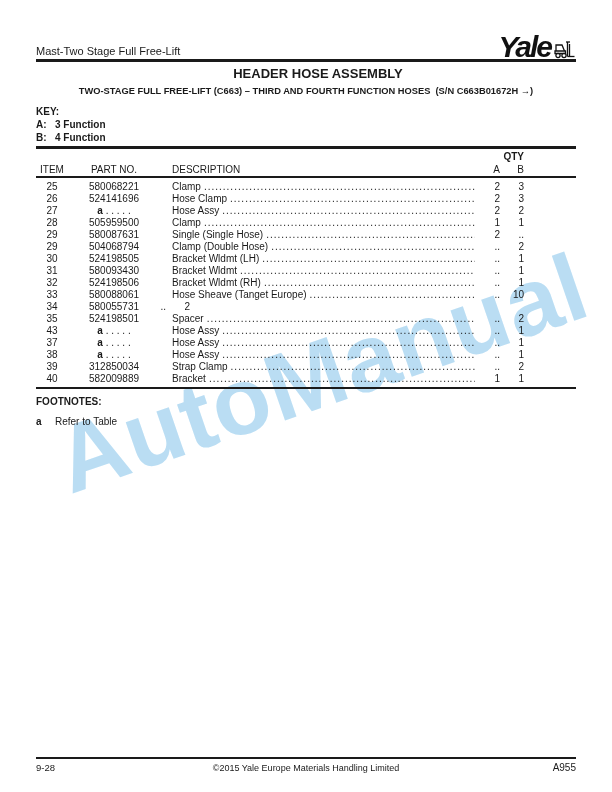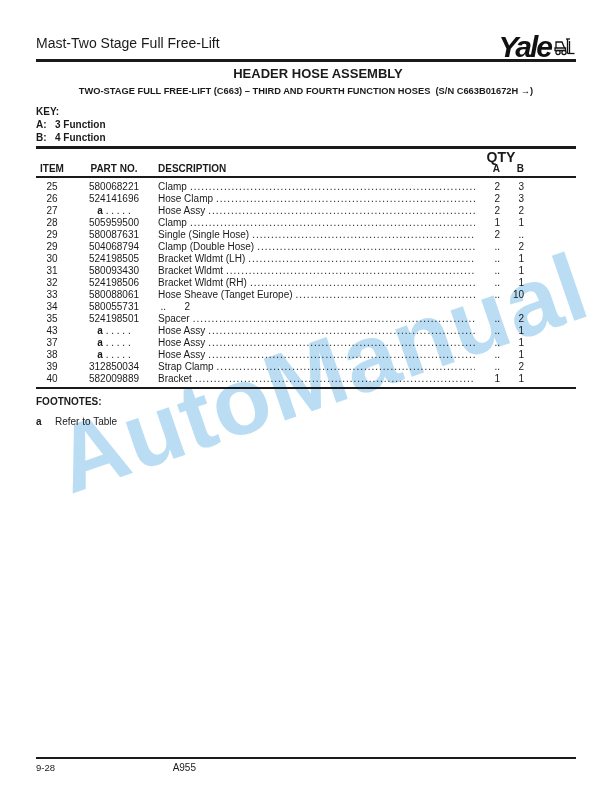--- a/index.html
+++ b/index.html
@@ -17,22 +17,22 @@
     transform:rotate(-19deg); transform-origin:0 50%;
     letter-spacing:1px; pointer-events:none;
   }
   .content { position:absolute; inset:0; z-index:1; }
 
   
   .doc-header {
     position:absolute; top:0; left:36px; right:36px; height:59px;
     display:flex; justify-content:space-between; align-items:flex-end;
   }
-  .doc-header-left { font-size:14px; padding-bottom:8px; }
-  .logo { display:flex; align-items:flex-start; }
+  .doc-header-left { font-size:11px; padding-bottom:2px; }
+  .logo { display:flex; align-items:flex-end; }
   .logo-text {
     font-size:30px; font-weight:bold; font-style:italic;
     letter-spacing:-2px; line-height:.85; color:#111;
   }
   .forklift { margin-left:2px; margin-bottom:-2px; }
   .rule { background:#1a1a1a; }
   .rule-header { position:absolute; top:59px; left:36px; right:36px; height:2.5px; }
 
   
   .title    { position:absolute; top:66px; left:0; right:0; text-align:center; font-size:13px; font-weight:bold;padding-left:24px; }
@@ -43,27 +43,27 @@
   .key-label { line-height:13px; }
   .key-item  { line-height:13px; display:flex; }
   .key-code  { width:19px; }
 
   
   .table { position:absolute; top:146px; left:36px; width:540px; }
   .rule-thick { height:2.5px; }
   .rule-mid   { height:2px; }
   .qty-row { display:flex; padding-right:52px; height:13px; line-height:14px; margin-top:1px; }
   .qty-spacer { flex:1; }
-  .qty-label { width:46px; text-align:center; font-weight:bold; font-size:14px; }
+  .qty-label { width:46px; text-align:right; font-weight:bold; font-size:10px; }
   .trow { display:flex; padding-right:52px; height:12px; line-height:12px; font-size:10px; align-items:baseline; }
-  .thead { font-weight:bold; height:13px; line-height:12px; }
+  .thead { font-weight:normal; height:13px; line-height:12px;align-items:flex-end; }
   .c-item { width:32px; text-align:center; }
   .c-part { width:60px; margin-left:16px; text-align:center; white-space:pre; }
   .c-part b { white-space:pre; }
-  .c-desc { flex:1; margin-left:14px; display:flex; min-width:0; }
+  .c-desc { flex:1; margin-left:28px; display:flex; min-width:0; }
   .desc-text { white-space:nowrap; }
   .dots { flex:1; overflow:hidden; white-space:nowrap; margin:0 3px; }
   .dots::after {
     content:"..........................................................................................................................................................................................................................................";
     letter-spacing:1px;
   }
   .c-a { width:22px; text-align:right; }
   .c-b { width:24px; text-align:right; }
   .tbody { margin-top:3px; }
   .tbody-rule { margin-top:2px; }
@@ -316,18 +316,19 @@
       <div class="fn-item">
         <span class="fn-marker">a</span>
         <span>Refer to Table</span>
       </div>
     </div>
 
     <div class="footer">
       <div class="footer-rule"></div>
       <div class="footer-text">
         <span class="pg">9-28</span>
+        <span class="copy">©2015 Yale Europe Materials Handling Limited</span>
         <span class="doc-code">A955</span>
       </div>
     </div>
 
   </div>
 </div>
 
 </body></html>

